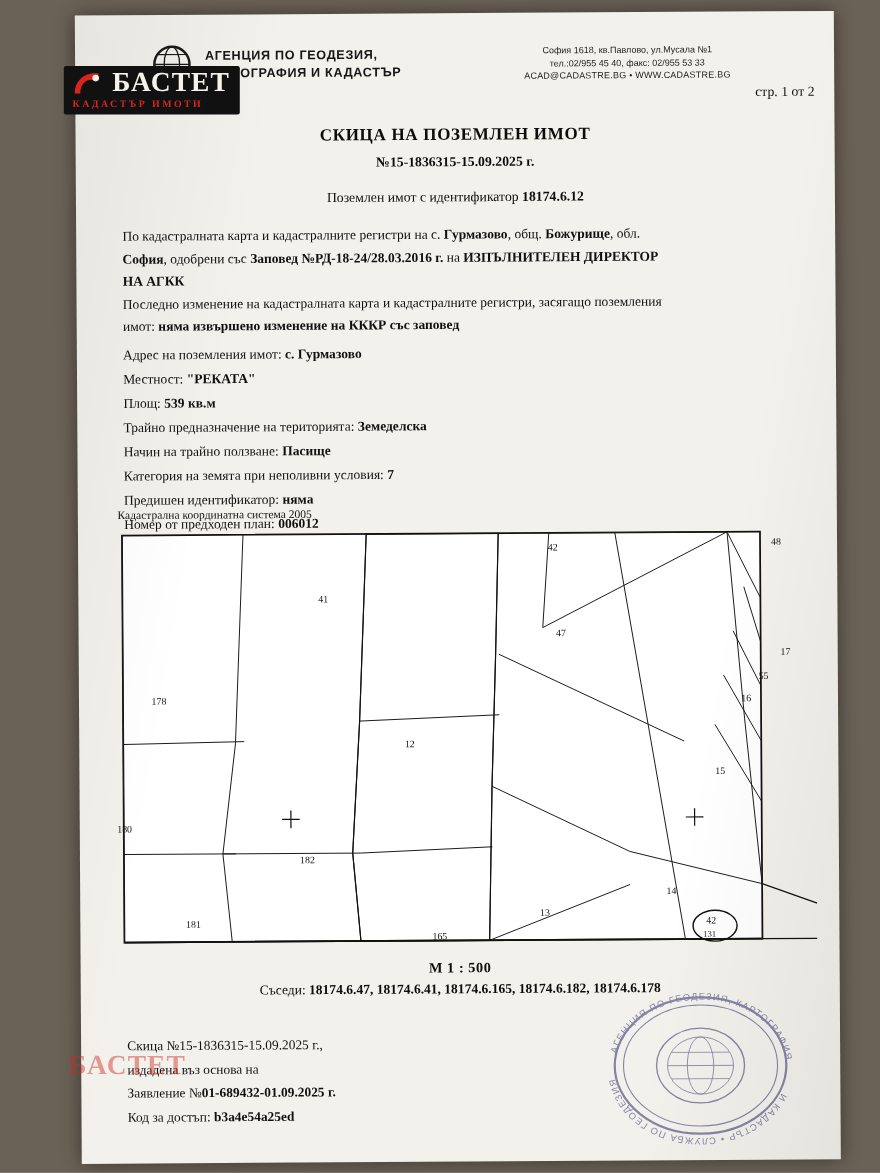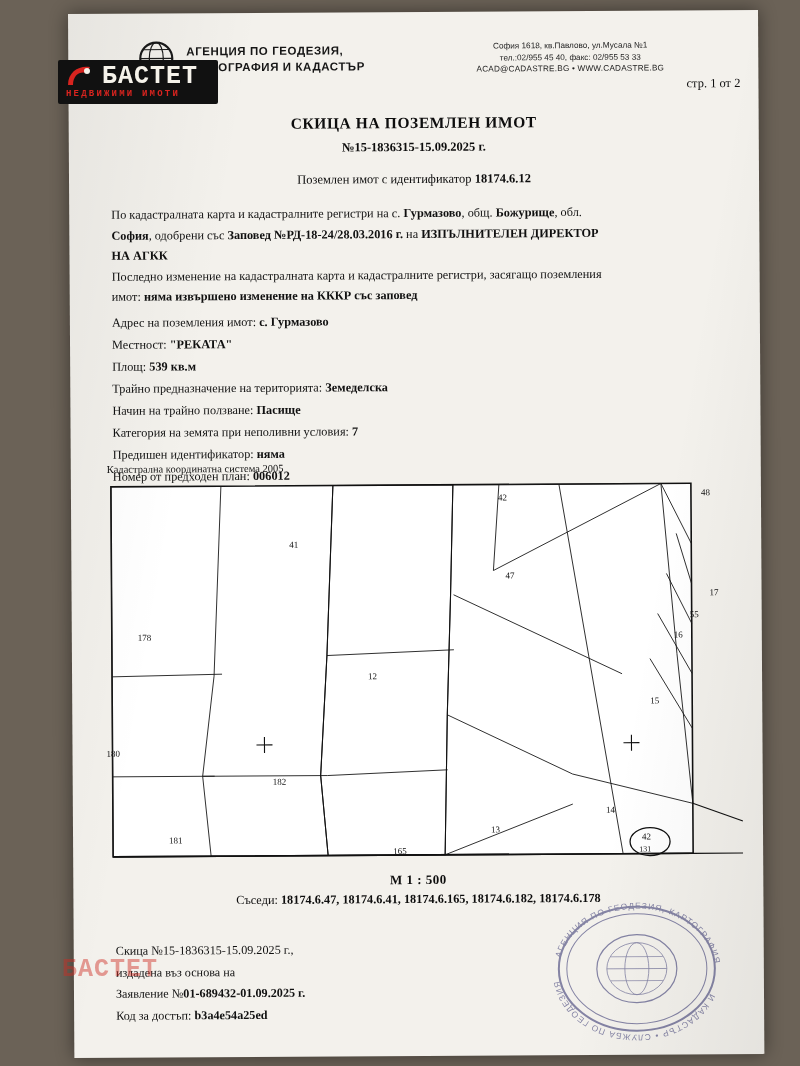--- a/index.html
+++ b/index.html
@@ -178,21 +178,21 @@
     position: absolute;
     left: 455px; top: 880px;
     width: 215px; height: 150px;
     opacity: 0.55;
   }
 
   
   .wm {
     position: absolute;
     z-index: 25;
-    font-family: Liberation Mono, monospace;
+    font-family: Liberation Serif, serif;
     pointer-events: none;
   }
   .wm-main {
     left: 58px; top: 60px;
     width: 160px; height: 44px;
     background: #111;
     border-radius: 2px;
   }
   .wm-main .wm-word {
     position: absolute;
@@ -402,16 +402,16 @@
 </div>
 
 <div class="wm wm-main">
   <div class="wm-mark">
     <svg width="34" height="26" viewBox="0 0 34 26">
       <path d="M4 22 C4 8, 16 2, 26 4 L22 10 C16 8, 9 12, 9 22 Z" fill="#d8241f"></path>
       <circle cx="23" cy="8" r="3" fill="#f5f2ea"></circle>
     </svg>
   </div>
   <div class="wm-word">БАСТЕТ</div>
-  <div class="wm-sub">НЕДВИЖИМИ ИМОТИ</div>
+  <div class="wm-sub">КАДАСТЪР ИМОТИ</div>
 </div>
 
 <div class="wm wm-ghost">БАСТЕТ</div>
 
 </body></html>

